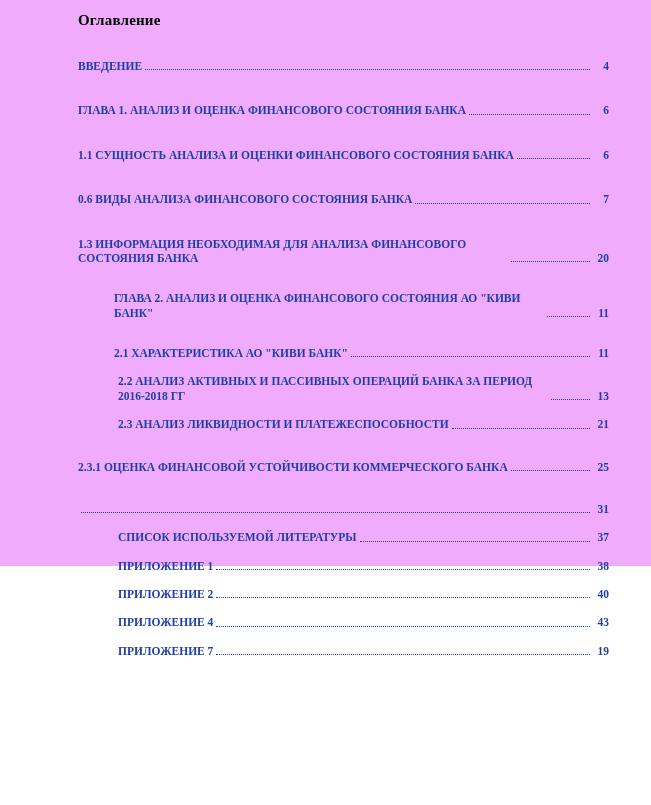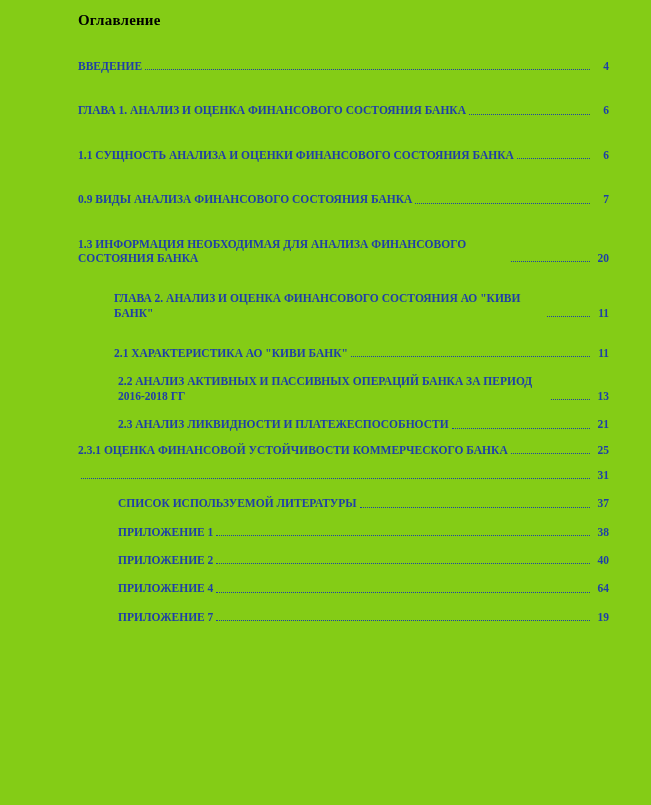--- a/index.html
+++ b/index.html
@@ -10,22 +10,22 @@
   body {
     width: 651px;
     height: 805px;
     font-family: "Liberation Serif", serif;
     color: #000000;
     overflow: hidden;
   }
   .page {
     position: relative;
     width: 651px;
-    height: 805px;
-    background: #84cc16;
+    height: 566px;
+    background: #f0abfc;
     box-sizing: border-box;
     padding: 8px 42px 0 78px;
   }
   .toc-title {
     font-family: "Liberation Serif", serif;
     font-size: 15px;
     font-weight: bold;
     color: #000000;
     margin: 4px 0 0 0;
     letter-spacing: 0.2px;
@@ -59,21 +59,21 @@
     flex: 0 0 auto;
     color: #1f3fa8;
     padding-left: 3px;
     text-align: right;
     min-width: 14px;
   }
   
   .gap-lg { margin-top: 30px; justify-content: flex-end; }
   .gap-md { margin-top: 26px; margin-left: 36px; }
   .gap-sm { margin-top: 14px; margin-left: 40px; }
-  .gap-xs { margin-top: 11px; }
+  .gap-xs { margin-top: 28px; }
   .two-line .label { max-width: 430px; }
 </style>
 </head>
 <body>
 
 <div class="page">
   <div class="toc-title">Оглавление</div>
   <div class="toc-list">
       <div class="toc-entry gap-lg">
         <span class="label">ВВЕДЕНИЕ</span>
@@ -84,21 +84,21 @@
         <span class="label">ГЛАВА 1. АНАЛИЗ И ОЦЕНКА ФИНАНСОВОГО СОСТОЯНИЯ БАНКА</span>
         <span class="leader"></span>
         <span class="page-num">6</span>
       </div>
       <div class="toc-entry gap-lg">
         <span class="label">1.1 СУЩНОСТЬ АНАЛИЗА И ОЦЕНКИ ФИНАНСОВОГО СОСТОЯНИЯ БАНКА</span>
         <span class="leader"></span>
         <span class="page-num">6</span>
       </div>
       <div class="toc-entry gap-lg">
-        <span class="label">0.9 ВИДЫ АНАЛИЗА ФИНАНСОВОГО СОСТОЯНИЯ БАНКА</span>
+        <span class="label">0.6 ВИДЫ АНАЛИЗА ФИНАНСОВОГО СОСТОЯНИЯ БАНКА</span>
         <span class="leader"></span>
         <span class="page-num">7</span>
       </div>
       <div class="toc-entry gap-lg two-line">
         <span class="label">1.3 ИНФОРМАЦИЯ НЕОБХОДИМАЯ ДЛЯ АНАЛИЗА ФИНАНСОВОГО СОСТОЯНИЯ БАНКА</span>
         <span class="leader"></span>
         <span class="page-num">20</span>
       </div>
       <div class="toc-entry gap-md two-line">
         <span class="label">ГЛАВА 2. АНАЛИЗ И ОЦЕНКА ФИНАНСОВОГО СОСТОЯНИЯ АО "КИВИ БАНК"</span>
@@ -140,21 +140,21 @@
         <span class="page-num">38</span>
       </div>
       <div class="toc-entry gap-sm">
         <span class="label">ПРИЛОЖЕНИЕ 2</span>
         <span class="leader"></span>
         <span class="page-num">40</span>
       </div>
       <div class="toc-entry gap-sm">
         <span class="label">ПРИЛОЖЕНИЕ 4</span>
         <span class="leader"></span>
-        <span class="page-num">64</span>
+        <span class="page-num">43</span>
       </div>
       <div class="toc-entry gap-sm">
         <span class="label">ПРИЛОЖЕНИЕ 7</span>
         <span class="leader"></span>
         <span class="page-num">19</span>
       </div>
     </div>
 </div>
 
 </body></html>

